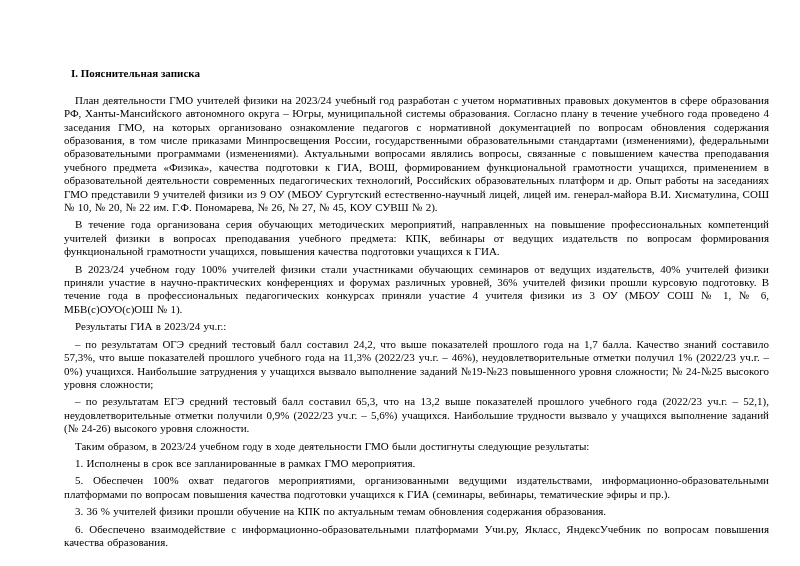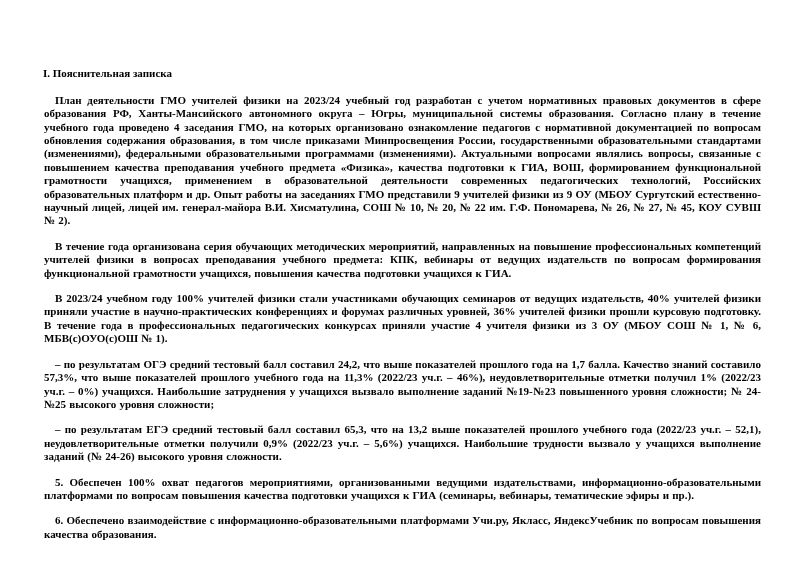--- a/index.html
+++ b/index.html
@@ -9,48 +9,51 @@
   }
   body {
     width: 800px;
     height: 566px;
     overflow: hidden;
   }
   .page {
     box-sizing: border-box;
     width: 800px;
     height: 480px;
-    padding: 67px 27px 0 32px;
+    padding: 67px 27px 0 60px;
     font-family: "Liberation Serif", "DejaVu Serif", serif;
     font-size: 11px;
     line-height: 13.4px;
     color: #000000;
     background: #ffffff;
   }
   .heading {
     font-weight: bold;
     margin: 0 0 13.4px 0;
     text-indent: 11px;
     text-align: left;
     font-size: 11px;
     line-height: 13.4px;
   }
   .body-par {
-    margin: 12px;
+    margin: 4px;
     text-indent: 11px;
     text-align: justify;
     word-spacing: 0.5px;
-    font-weight: bold;
   }
 </style>
 </head>
 <body>
 
 <div class="page">
   <h1 class="heading">I. Пояснительная записка</h1>
   <p class="body-par">План деятельности ГМО учителей физики на 2023/24 учебный год разработан с учетом нормативных правовых документов в сфере образования РФ, Ханты-Мансийского автономного округа – Югры, муниципальной системы образования. Согласно плану в течение учебного года проведено 4 заседания ГМО, на которых организовано ознакомление педагогов с нормативной документацией по вопросам обновления содержания образования, в том числе приказами Минпросвещения России, государственными образовательными стандартами (изменениями), федеральными образовательными программами (изменениями). Актуальными вопросами являлись вопросы, связанные с повышением качества преподавания учебного предмета «Физика», качества подготовки к ГИА, ВОШ, формированием функциональной грамотности учащихся, применением в образовательной деятельности современных педагогических технологий, Российских образовательных платформ и др. Опыт работы на заседаниях ГМО представили 9 учителей физики из 9 ОУ (МБОУ Сургутский естественно-научный лицей, лицей им. генерал-майора В.И. Хисматулина, СОШ № 10, № 20, № 22 им. Г.Ф. Пономарева, № 26, № 27, № 45, КОУ СУВШ № 2).</p>
   <p class="body-par">В течение года организована серия обучающих методических мероприятий, направленных на повышение профессиональных компетенций учителей физики в вопросах преподавания учебного предмета: КПК, вебинары от ведущих издательств по вопросам формирования функциональной грамотности учащихся, повышения качества подготовки учащихся к ГИА.</p>
   <p class="body-par">В 2023/24 учебном году 100% учителей физики стали участниками обучающих семинаров от ведущих издательств, 40% учителей физики приняли участие в научно-практических конференциях и форумах различных уровней, 36% учителей физики прошли курсовую подготовку. В течение года в профессиональных педагогических конкурсах приняли участие 4 учителя физики из 3 ОУ (МБОУ СОШ № 1, № 6, МБВ(с)ОУО(с)ОШ № 1).</p>
+  <p class="body-par">Результаты ГИА в 2023/24 уч.г.:</p>
   <p class="body-par">– по результатам ОГЭ средний тестовый балл составил 24,2, что выше показателей прошлого года на 1,7 балла. Качество знаний составило 57,3%, что выше показателей прошлого учебного года на 11,3% (2022/23 уч.г. – 46%), неудовлетворительные отметки получил 1% (2022/23 уч.г. – 0%) учащихся. Наибольшие затруднения у учащихся вызвало выполнение заданий №19-№23 повышенного уровня сложности; № 24-№25 высокого уровня сложности;</p>
   <p class="body-par">– по результатам ЕГЭ средний тестовый балл составил 65,3, что на 13,2 выше показателей прошлого учебного года (2022/23 уч.г. – 52,1), неудовлетворительные отметки получили 0,9% (2022/23 уч.г. – 5,6%) учащихся. Наибольшие трудности вызвало у учащихся выполнение заданий (№ 24-26) высокого уровня сложности.</p>
+  <p class="body-par">Таким образом, в 2023/24 учебном году в ходе деятельности ГМО были достигнуты следующие результаты:</p>
+  <p class="body-par">1. Исполнены в срок все запланированные в рамках ГМО мероприятия.</p>
   <p class="body-par">5. Обеспечен 100% охват педагогов мероприятиями, организованными ведущими издательствами, информационно-образовательными платформами по вопросам повышения качества подготовки учащихся к ГИА (семинары, вебинары, тематические эфиры и пр.).</p>
+  <p class="body-par">3. 36 % учителей физики прошли обучение на КПК по актуальным темам обновления содержания образования.</p>
   <p class="body-par">6. Обеспечено взаимодействие с информационно-образовательными платформами Учи.ру, Якласс, ЯндексУчебник по вопросам повышения качества образования.</p>
 </div>
 
 </body></html>

